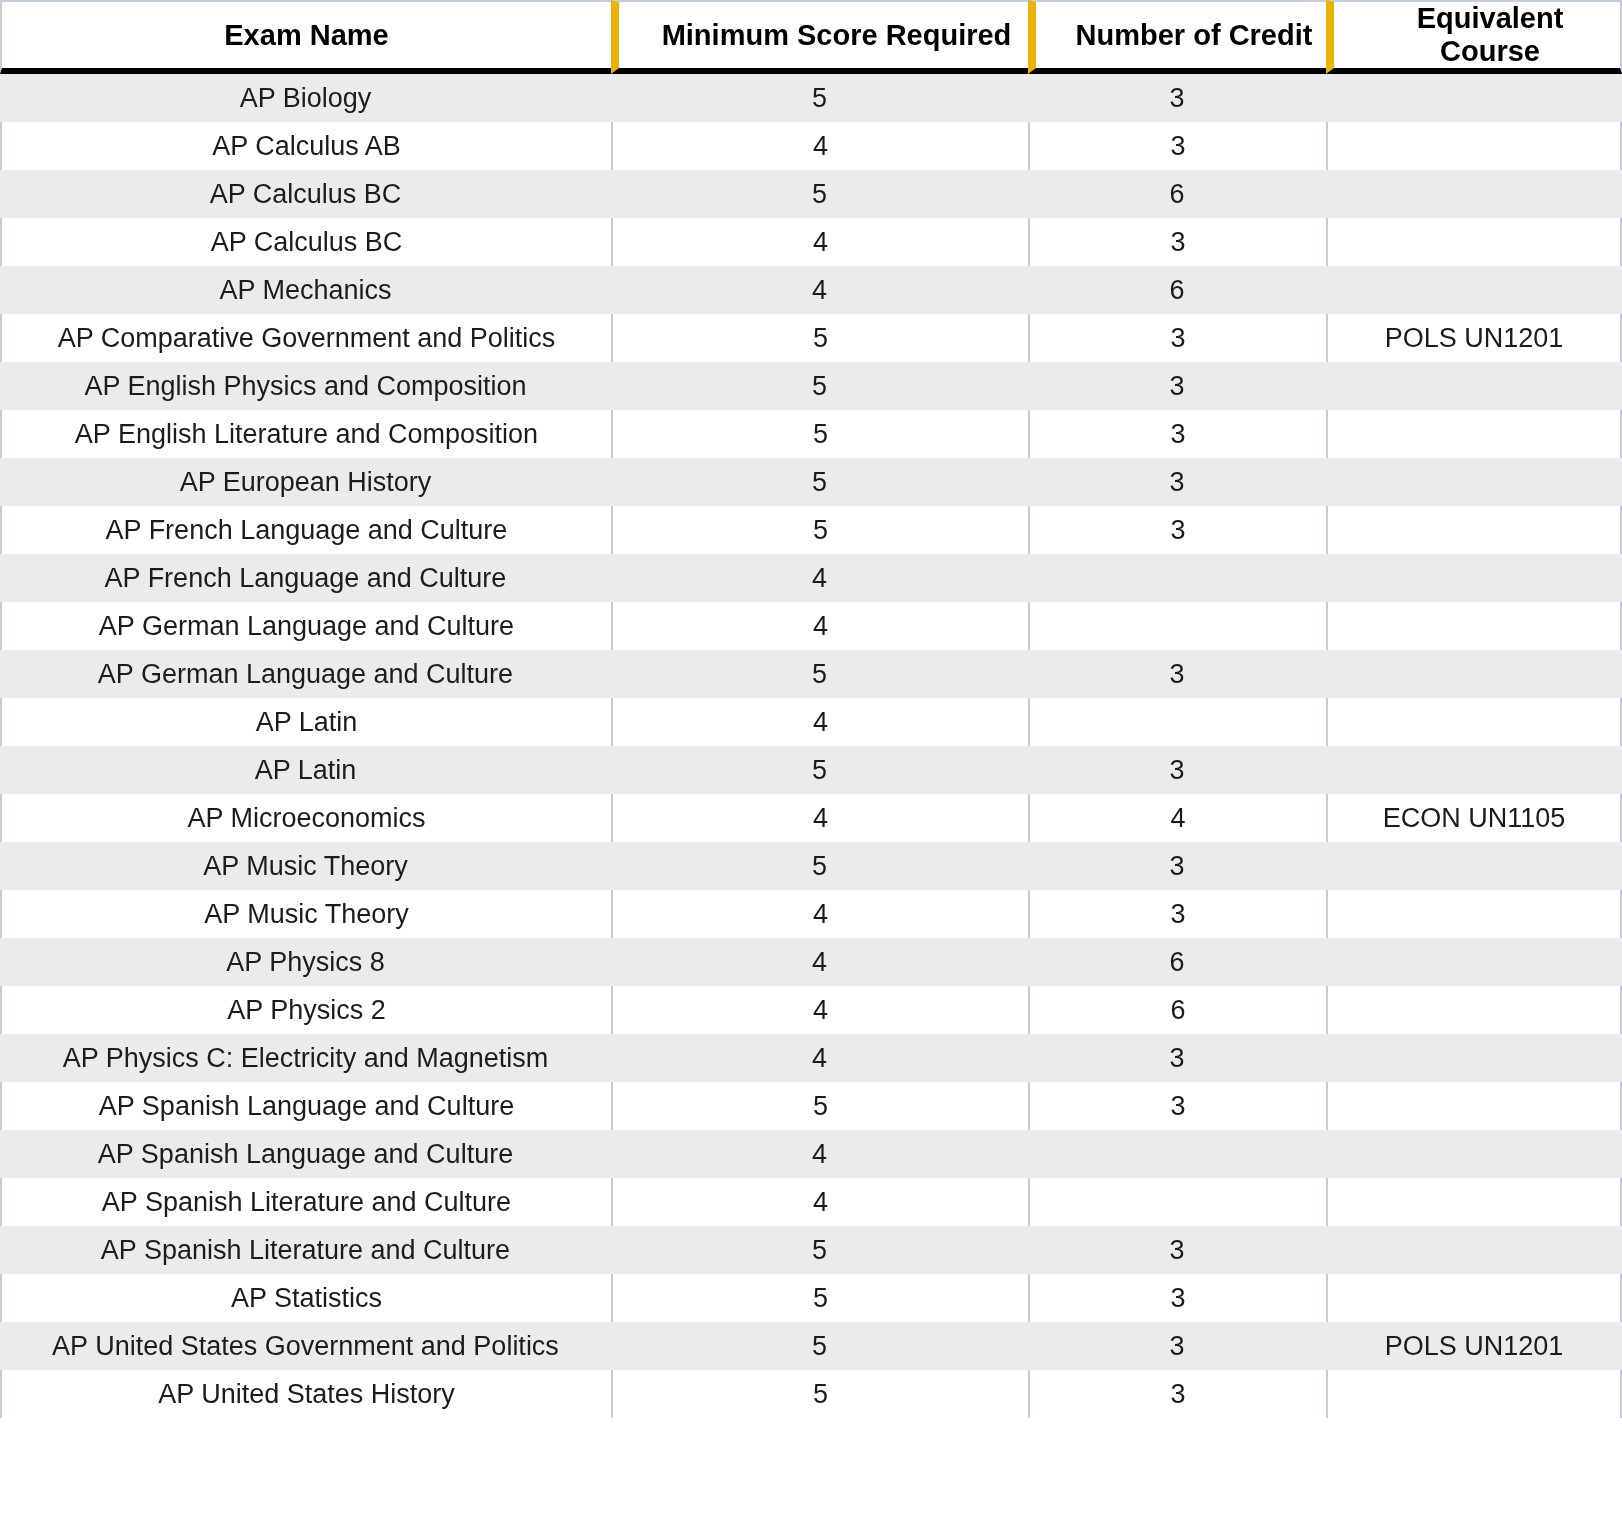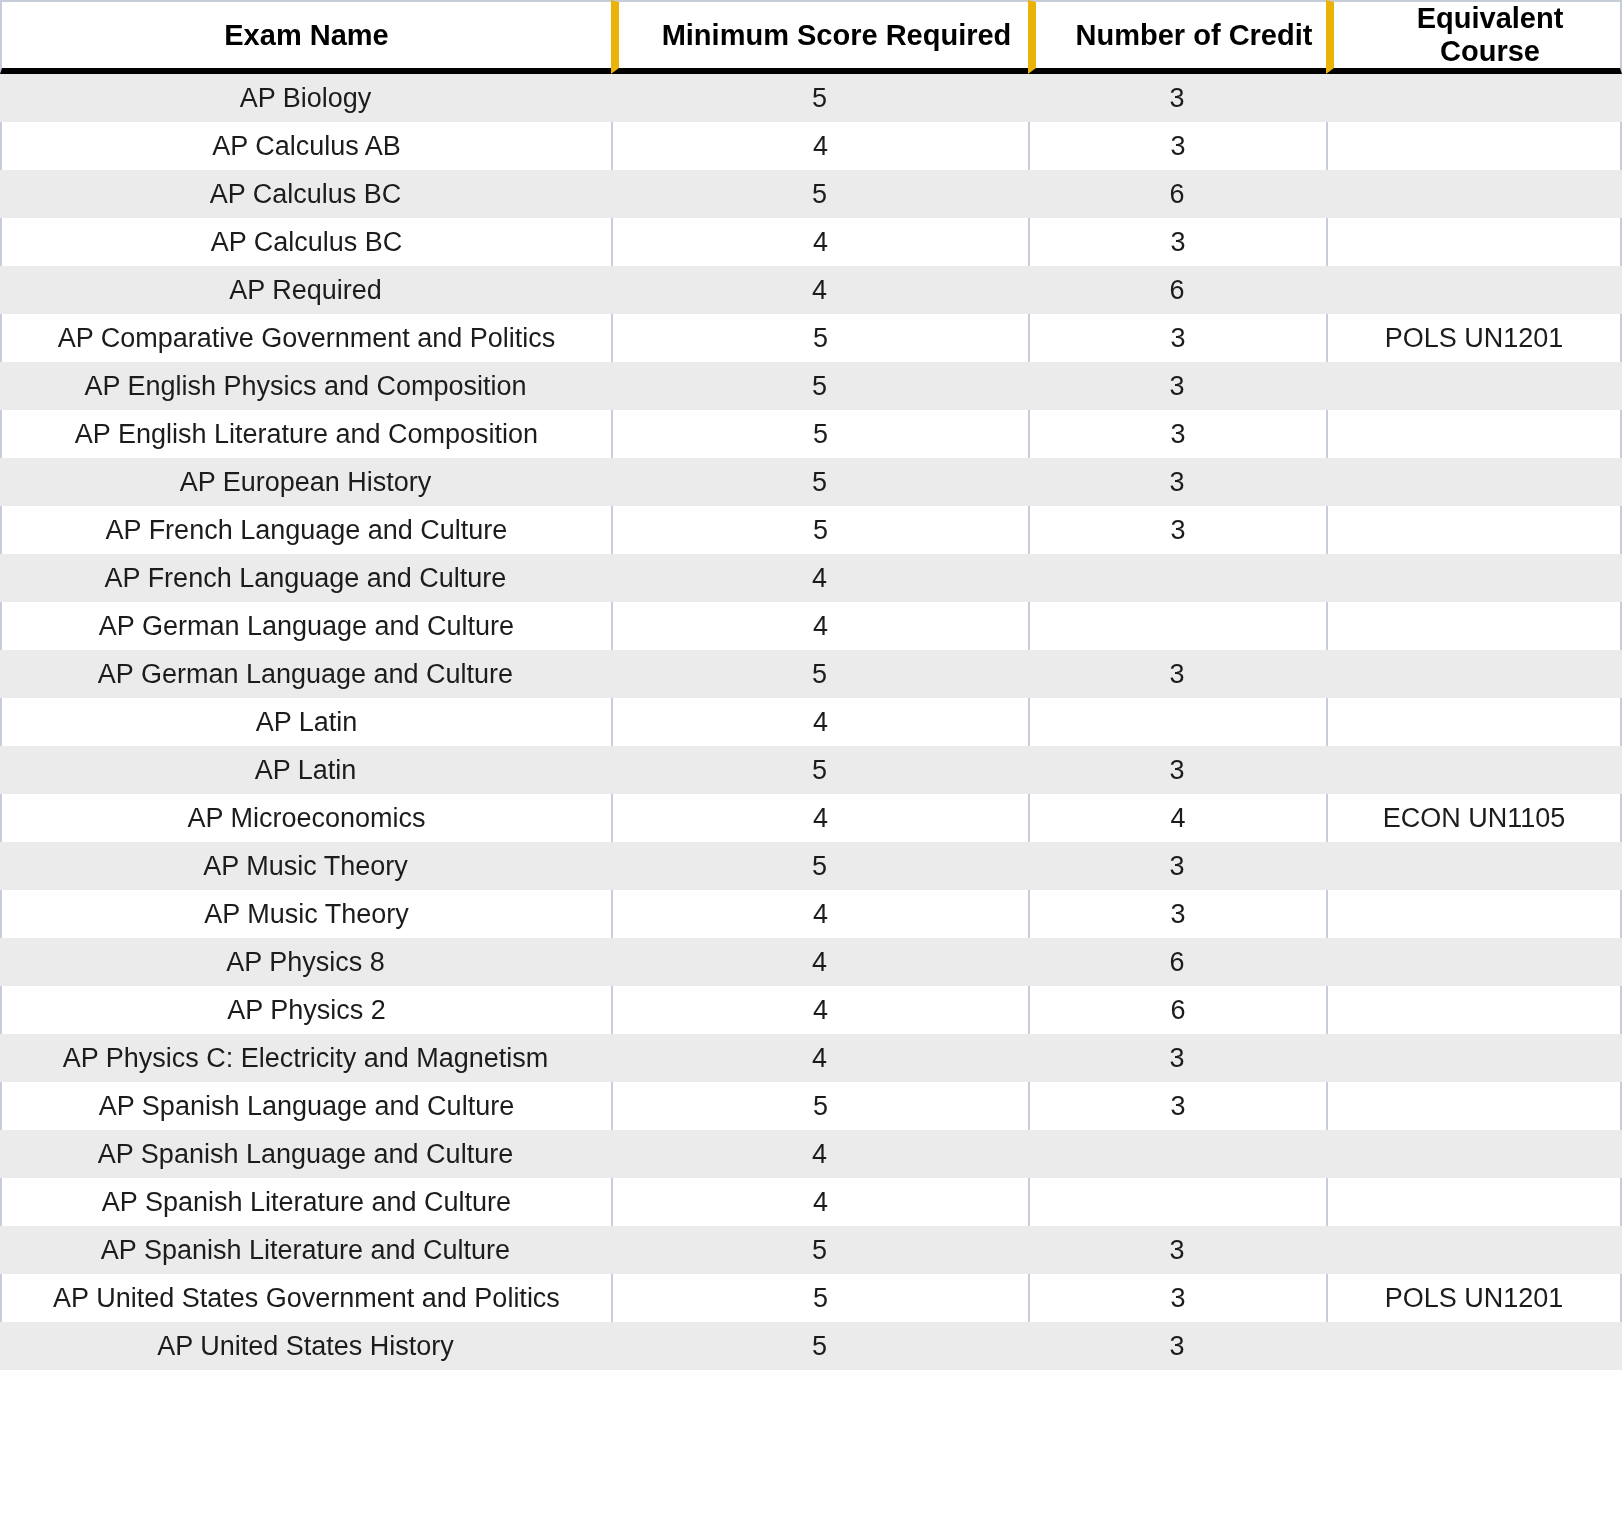--- a/index.html
+++ b/index.html
@@ -101,21 +101,21 @@
           <td>6</td>
           <td></td>
         </tr>
         <tr>
           <td>AP Calculus BC</td>
           <td>4</td>
           <td>3</td>
           <td></td>
         </tr>
         <tr>
-          <td>AP Required</td>
+          <td>AP Mechanics</td>
           <td>4</td>
           <td>6</td>
           <td></td>
         </tr>
         <tr>
           <td>AP Comparative Government and Politics</td>
           <td>5</td>
           <td>3</td>
           <td>POLS UN1201</td>
         </tr>
@@ -222,20 +222,26 @@
           <td></td>
         </tr>
         <tr>
           <td>AP Spanish Literature and Culture</td>
           <td>4</td>
           <td></td>
           <td></td>
         </tr>
         <tr>
           <td>AP Spanish Literature and Culture</td>
+          <td>5</td>
+          <td>3</td>
+          <td></td>
+        </tr>
+        <tr>
+          <td>AP Statistics</td>
           <td>5</td>
           <td>3</td>
           <td></td>
         </tr>
         <tr>
           <td>AP United States Government and Politics</td>
           <td>5</td>
           <td>3</td>
           <td>POLS UN1201</td>
         </tr>

